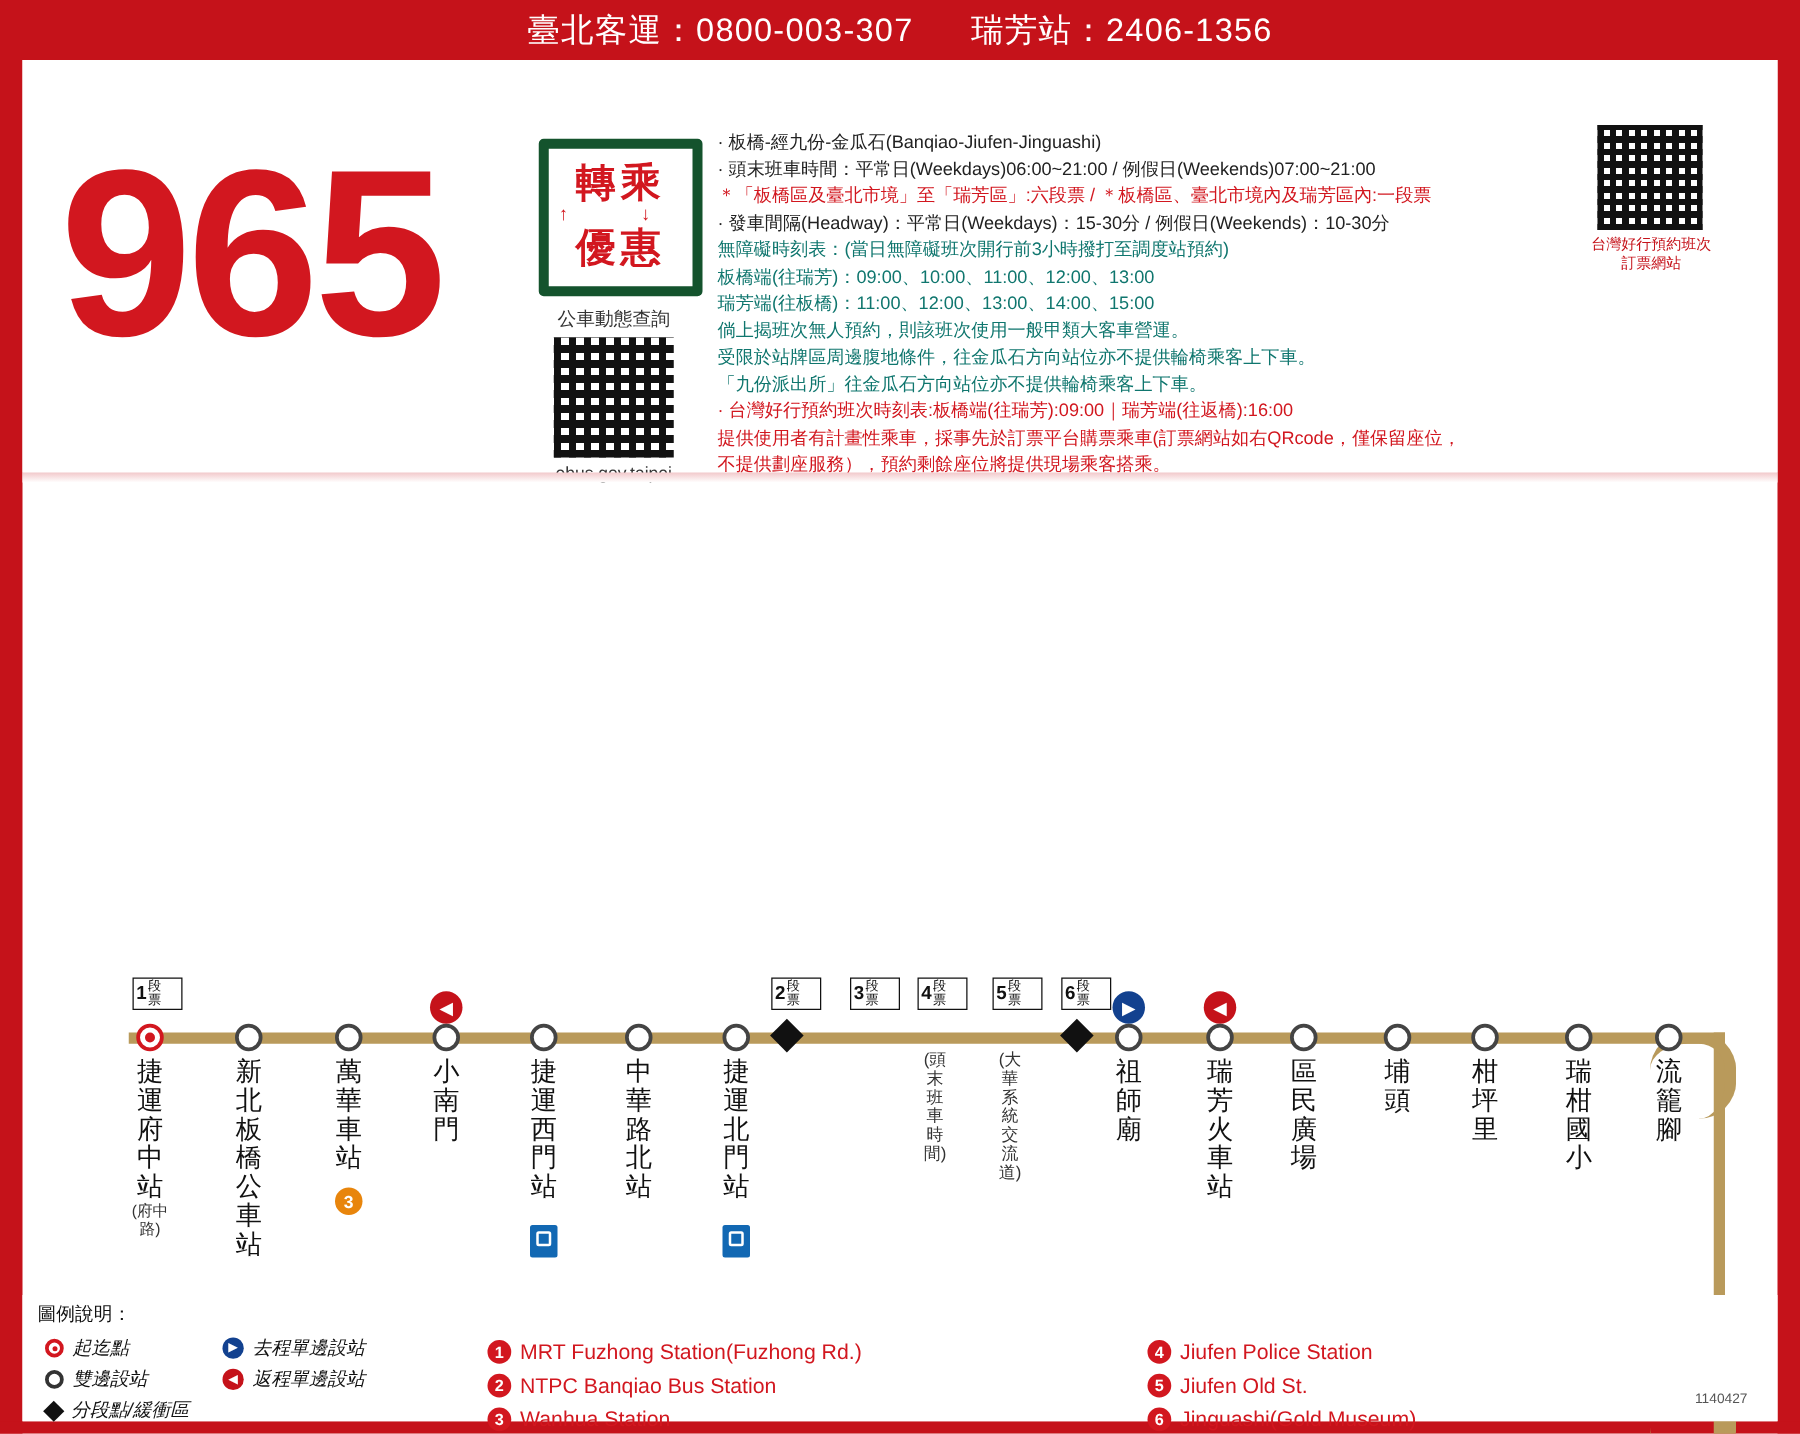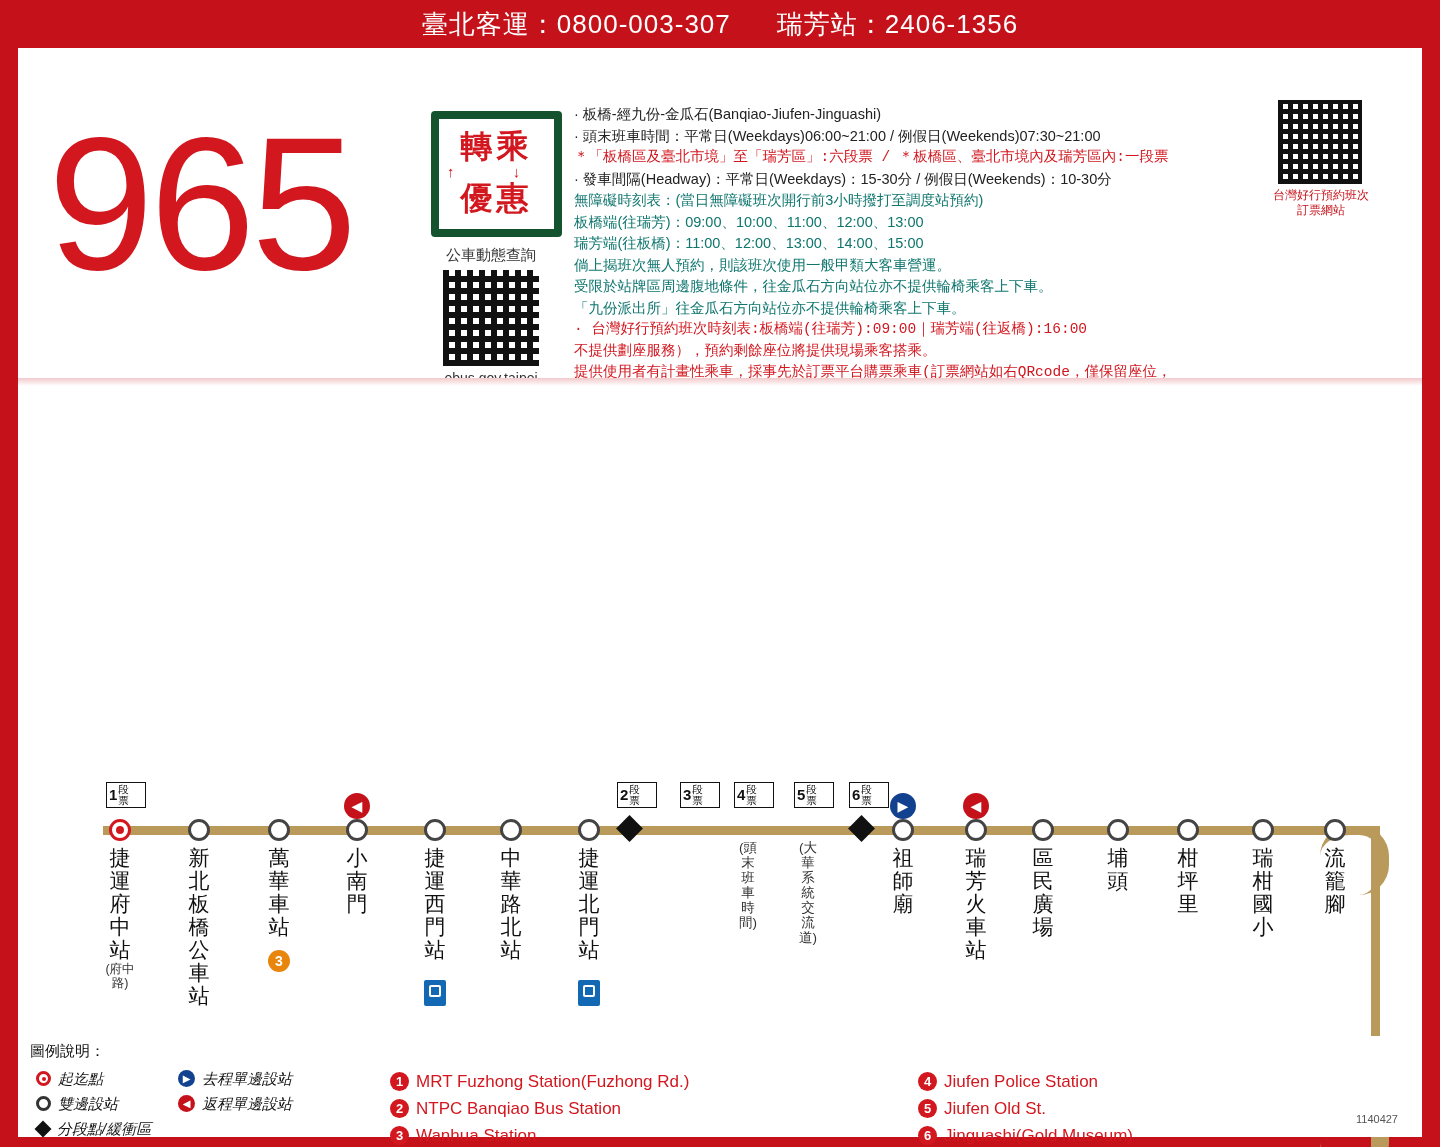--- a/index.html
+++ b/index.html
@@ -21,21 +21,21 @@
   .topbar span{white-space:nowrap;}
   
   .rail-left{position:absolute;left:0;top:48px;width:18px;height:1099px;background:#c5121a;}
   .rail-right{position:absolute;right:0;top:48px;width:18px;height:1099px;background:#c5121a;}
   .rail-bottom{position:absolute;left:0;bottom:0;width:1440px;height:10px;background:#c5121a;}
 
   
   .infoarea{position:absolute;left:18px;top:48px;width:1404px;height:330px;background:#fff;}
   .routenum{
     position:absolute;left:30px;top:70px;
-    font-size:190px;line-height:170px;font-weight:normal;color:#d2171f;
+    font-size:190px;line-height:170px;font-weight:bold;color:#d2171f;
     letter-spacing:-4px;
   }
   .transfer-box{
     position:absolute;left:413px;top:63px;width:115px;height:110px;
     border:8px solid #14532d;border-radius:4px;
   }
   .transfer-box .t1,.transfer-box .t2{
     position:absolute;left:0;width:115px;text-align:center;
     color:#d2171f;font-size:32px;font-weight:bold;letter-spacing:4px;
   }
@@ -70,21 +70,21 @@
   .qr-right-cap{
     position:absolute;right:36px;top:140px;width:130px;text-align:center;
     font-size:12px;color:#c5121a;line-height:15px;
   }
   .details{
     position:absolute;left:556px;top:56px;width:780px;
     font-size:14.5px;line-height:21.5px;
   }
   .details .l{display:block;white-space:nowrap;}
   .c-dark{color:#222;}
-  .c-red{color:#d2171f;font-family:Liberation Mono, monospace;}
+  .c-red{color:#d2171f;}
   .c-blue{color:#0f766e;}
   .sep{
     position:absolute;left:18px;top:378px;width:1404px;height:8px;
     background:linear-gradient(to bottom,#f2c9cb,#fff);
   }
 
   
   .map{position:absolute;left:18px;top:386px;width:1404px;height:640px;}
   .line{position:absolute;background:#b99a5b;}
   .line-top{left:85px;top:440px;width:1277px;height:9px;}
@@ -186,32 +186,32 @@
 
   <div class="qr-label">公車動態查詢</div>
   <div class="qr-ebus"></div>
   <div class="qr-ebus-cap">ebus.gov.taipei</div>
 
   <div class="qr-right"></div>
   <div class="qr-right-cap">台灣好行預約班次<br>訂票網站</div>
 
   <div class="details">
     <span class="l c-dark">· 板橋-經九份-金瓜石(Banqiao-Jiufen-Jinguashi)</span>
-    <span class="l c-dark">· 頭末班車時間：平常日(Weekdays)06:00~21:00 / 例假日(Weekends)07:30~21:00</span>
+    <span class="l c-dark">· 頭末班車時間：平常日(Weekdays)06:00~21:00 / 例假日(Weekends)07:00~21:00</span>
     <span class="l c-red">＊「板橋區及臺北市境」至「瑞芳區」:六段票 / ＊板橋區、臺北市境內及瑞芳區內:一段票</span>
     <span class="l c-dark">· 發車間隔(Headway)：平常日(Weekdays)：15-30分 / 例假日(Weekends)：10-30分</span>
     <span class="l c-blue">無障礙時刻表：(當日無障礙班次開行前3小時撥打至調度站預約)</span>
     <span class="l c-blue">板橋端(往瑞芳)：09:00、10:00、11:00、12:00、13:00</span>
     <span class="l c-blue">瑞芳端(往板橋)：11:00、12:00、13:00、14:00、15:00</span>
     <span class="l c-blue">倘上揭班次無人預約，則該班次使用一般甲類大客車營運。</span>
     <span class="l c-blue">受限於站牌區周邊腹地條件，往金瓜石方向站位亦不提供輪椅乘客上下車。</span>
     <span class="l c-blue">「九份派出所」往金瓜石方向站位亦不提供輪椅乘客上下車。</span>
     <span class="l c-red">· 台灣好行預約班次時刻表:板橋端(往瑞芳):09:00｜瑞芳端(往返橋):16:00</span>
+    <span class="l c-red">提供使用者有計畫性乘車，採事先於訂票平台購票乘車(訂票網站如右QRcode，僅保留座位，</span>
     <span class="l c-red">不提供劃座服務），預約剩餘座位將提供現場乘客搭乘。</span>
-    <span class="l c-red">提供使用者有計畫性乘車，採事先於訂票平台購票乘車(訂票網站如右QRcode，僅保留座位，</span>
   </div>
 </div>
 <div class="sep"></div>
 
 <div class="map">
   <div class="line line-top"></div>
 
   <div class="line line-right"></div>
   <div class="corner corner-tr"></div>
   <div class="corner corner-br"></div>

